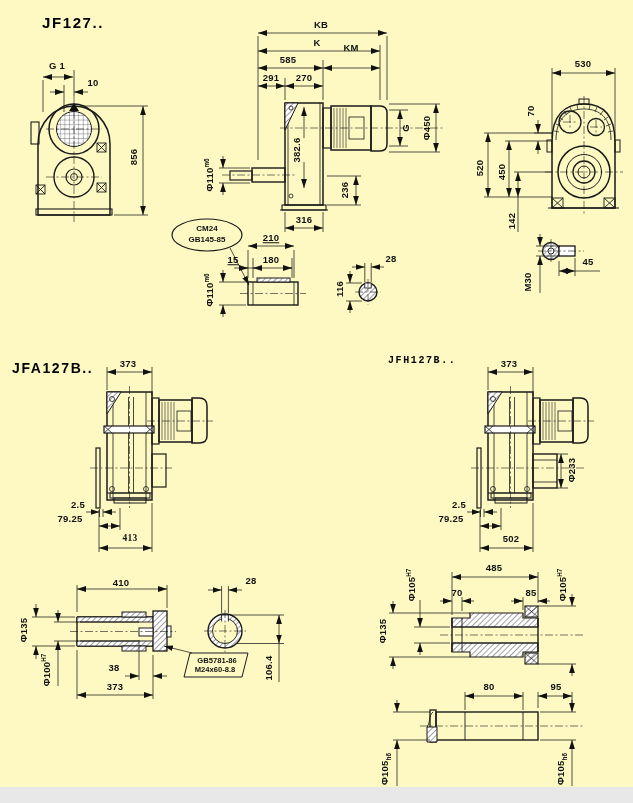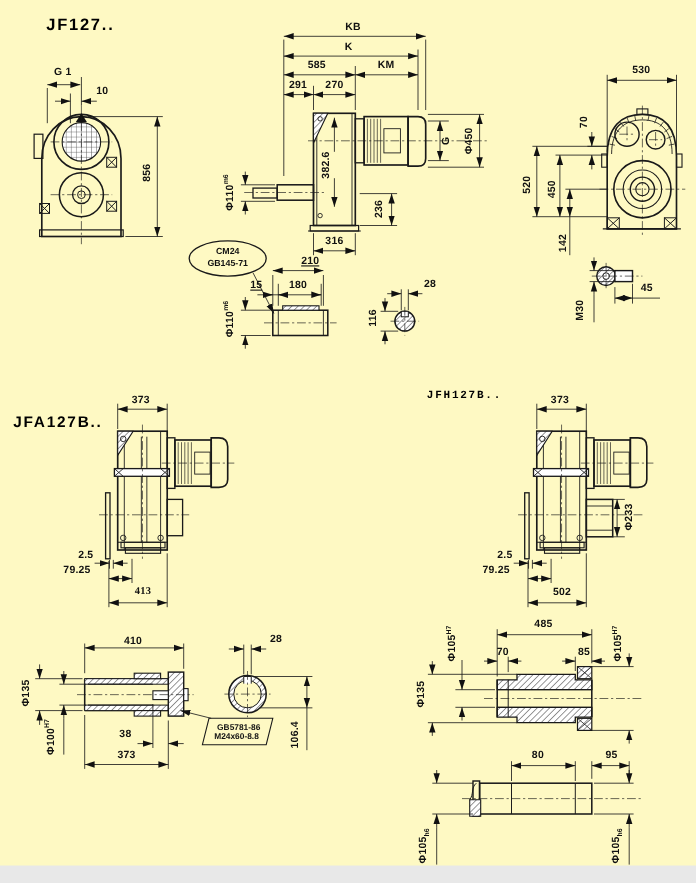--- a/index.html
+++ b/index.html
@@ -511,50 +511,50 @@
 
 <div class="title" style="left:42px;top:14px;">JF127..</div>
 
 <div class="lbl" style="left:57px;top:66px;">G 1</div>
 <div class="lbl" style="left:93px;top:83px;">10</div>
 <div class="vlbl" style="left:134px;top:157px;">856</div>
 
 <div class="lbl" style="left:321px;top:25px;">KB</div>
 <div class="lbl" style="left:317px;top:43px;">K</div>
 <div class="lbl" style="left:288px;top:60px;">585</div>
-<div class="lbl" style="left:351px;top:60px;text-align:right;">KM</div>
+<div class="lbl" style="left:351px;top:48px;text-align:right;">KM</div>
 <div class="lbl" style="left:271px;top:78px;">291</div>
 <div class="lbl" style="left:304px;top:78px;">270</div>
 <div class="vlbl" style="left:209px;top:175px;"><span>Φ110</span><span class="tolsup">m6</span></div>
 <div class="vlbl" style="left:297px;top:150px;">382.6</div>
 <div class="vlbl" style="left:345px;top:190px;">236</div>
 <div class="lbl" style="left:304px;top:220px;">316</div>
 <div class="vlbl" style="left:406px;top:128px;">G</div>
 <div class="vlbl" style="left:427px;top:128px;">Φ450</div>
 
 <div class="lbl" style="left:583px;top:64px;text-align:right;">530</div>
 <div class="vlbl" style="left:531px;top:111px;">70</div>
 <div class="vlbl" style="left:480px;top:168px;">520</div>
 <div class="vlbl" style="left:502px;top:172px;">450</div>
 <div class="vlbl" style="left:512px;top:221px;">142</div>
 <div class="vlbl" style="left:528px;top:282px;">M30</div>
 <div class="lbl" style="left:588px;top:262px;">45</div>
 
 <div class="lbl small" style="left:207px;top:229px;">CM24</div>
-<div class="lbl small" style="left:207px;top:240px;">GB145-71</div>
-
-<div class="lbl" style="left:282px;top:238px;text-decoration:underline;">210</div>
+<div class="lbl small" style="left:207px;top:240px;">GB145-85</div>
+
+<div class="lbl" style="left:271px;top:238px;text-decoration:underline;">210</div>
 <div class="lbl" style="left:233px;top:260px;text-decoration:underline;">15</div>
 <div class="lbl" style="left:271px;top:260px;">180</div>
 <div class="vlbl" style="left:209px;top:290px;"><span>Φ110</span><span class="tolsup">m6</span></div>
 
 <div class="lbl" style="left:391px;top:259px;">28</div>
 <div class="vlbl" style="left:340px;top:289px;">116</div>
 
-<div class="title" style="left:12px;top:375px;font-size:14px;">JFA127B..</div>
+<div class="title" style="left:12px;top:360px;font-size:14px;">JFA127B..</div>
 <div class="lbl" style="left:128px;top:364px;">373</div>
 <div class="lbl" style="left:78px;top:505px;">2.5</div>
 <div class="lbl" style="left:70px;top:519px;">79.25</div>
 <div class="lbl" style="left:130px;top:539px;font-family:Liberation Serif, serif;">413</div>
 
 <div class="title" style="left:388px;top:355px;font-size:10px;font-family:Liberation Mono, monospace;">JFH127B..</div>
 <div class="lbl" style="left:509px;top:364px;">373</div>
 <div class="vlbl" style="left:572px;top:470px;">Φ233</div>
 <div class="lbl" style="left:459px;top:505px;">2.5</div>
 <div class="lbl" style="left:451px;top:519px;">79.25</div>

